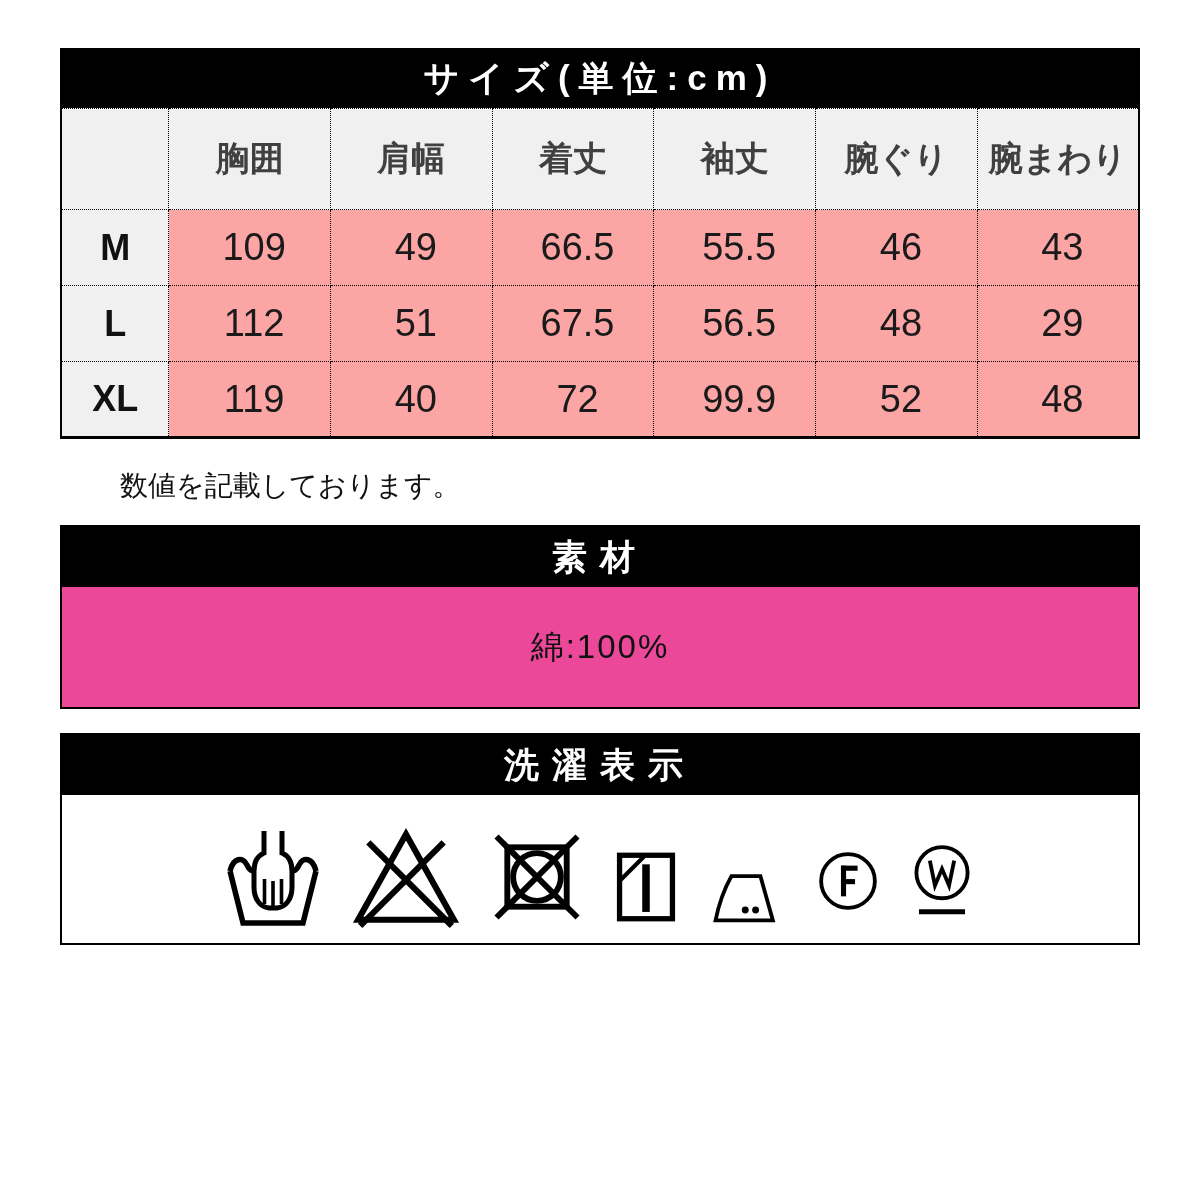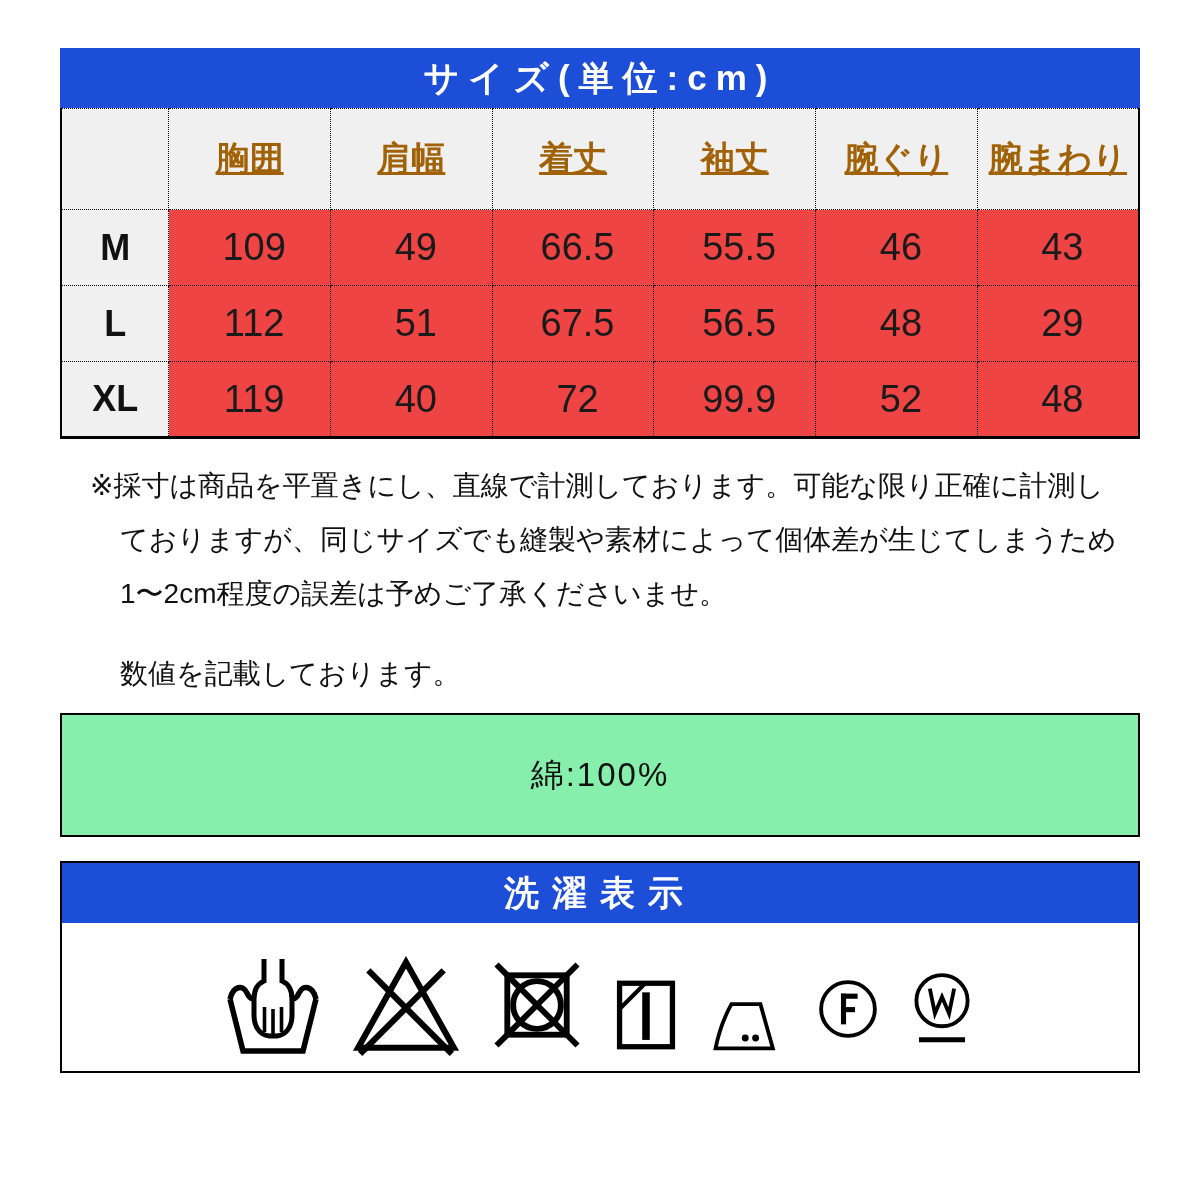--- a/index.html
+++ b/index.html
@@ -5,59 +5,59 @@
   html,body{margin:0;padding:0;}
   body{
     width:1200px;height:1200px;background:#ffffff;
     font-family:"Liberation Sans","DejaVu Sans",sans-serif;
     color:#111111;overflow:hidden;
   }
   .page{padding:48px 60px 0 60px;box-sizing:border-box;}
 
   
   .bar{
-    background:#1d4ed8;color:#ffffff;height:60px;
+    background:#000000;color:#ffffff;height:60px;
     display:flex;align-items:center;justify-content:center;
     font-weight:bold;font-size:35px;letter-spacing:9px;
   }
   .bar .ls-wide{letter-spacing:13px;}
 
   
   table.size-table{
     width:100%;border-collapse:collapse;table-layout:fixed;
     border:2px solid #000;border-top:none;border-bottom:3px solid #000;
   }
   table.size-table td,table.size-table th{
     border:1px dotted #000;text-align:center;vertical-align:middle;padding:0;
   }
   table.size-table tr.head th{
-    background:#f0f0f0;height:100px;font-size:34px;font-weight:bold;color:#a16207;text-decoration:underline;
+    background:#f0f0f0;height:100px;font-size:34px;font-weight:bold;color:#404040;
   }
   table.size-table tr.data{height:76px;}
   table.size-table tr.data th{
     background:#f0f0f0;font-size:36px;font-weight:bold;color:#111;
   }
   table.size-table tr.data td{
-    background:#ef4444;font-size:38px;font-weight:400;color:#1a1a1a;padding-left:9px;
+    background:#fca5a5;font-size:38px;font-weight:400;color:#1a1a1a;padding-left:9px;
   }
   col.c-label{width:10%;}
   col.c-val{width:15%;}
 
   
   .note{margin:26px 0 0 30px;width:1030px;font-size:28px;line-height:54px;color:#111;}
   .note:nth-of-type(2){margin-top:20px;}
   .note .line{white-space:nowrap;}
   .note .line.cont{padding-left:30px;}
 
   
   .boxed{border:2px solid #000;}
   .material-box{margin-top:12px;}
   .material-body{
     height:120px;display:flex;align-items:center;justify-content:center;
-    background:#86efac;font-size:33px;letter-spacing:2px;color:#111;
+    background:#ec4899;font-size:33px;letter-spacing:2px;color:#111;
   }
   .wash-box{margin-top:24px;}
   .wash-body{
     height:148px;display:flex;align-items:flex-end;justify-content:center;
     gap:30px;background:#fff;padding-bottom:14px;box-sizing:border-box;
   }
   .care{display:block;}
   .care svg{display:block;}
   .mb16{margin-bottom:16px;}
   .mb2{margin-bottom:2px;}
@@ -114,31 +114,29 @@
       <td>119</td>
       <td>40</td>
       <td>72</td>
       <td>99.9</td>
       <td>52</td>
       <td>48</td>
     </tr>
   </tbody>
     </table>
 
-  <div class="note">
-    <div class="line">※採寸は商品を平置きにし、直線で計測しております。可能な限り正確に計測し</div>
-    <div class="line cont">ておりますが、同じサイズでも縫製や素材によって個体差が生じてしまうため</div>
-    <div class="line cont">1〜2cm程度の誤差は予めご了承くださいませ。</div>
-  </div>
 
   <div class="note">
     <div class="line cont">数値を記載しております。</div>
   </div>
 
   <div class="boxed material-box">
+    <div class="bar">
+      <span class="ls-wide">素材</span>
+    </div>
     <div class="material-body">綿:100%</div>
   </div>
 
   <div class="boxed wash-box">
     <div class="bar">
       <span class="ls-wide">洗濯表示</span>
     </div>
     <div class="wash-body">
 
       <span class="care">

